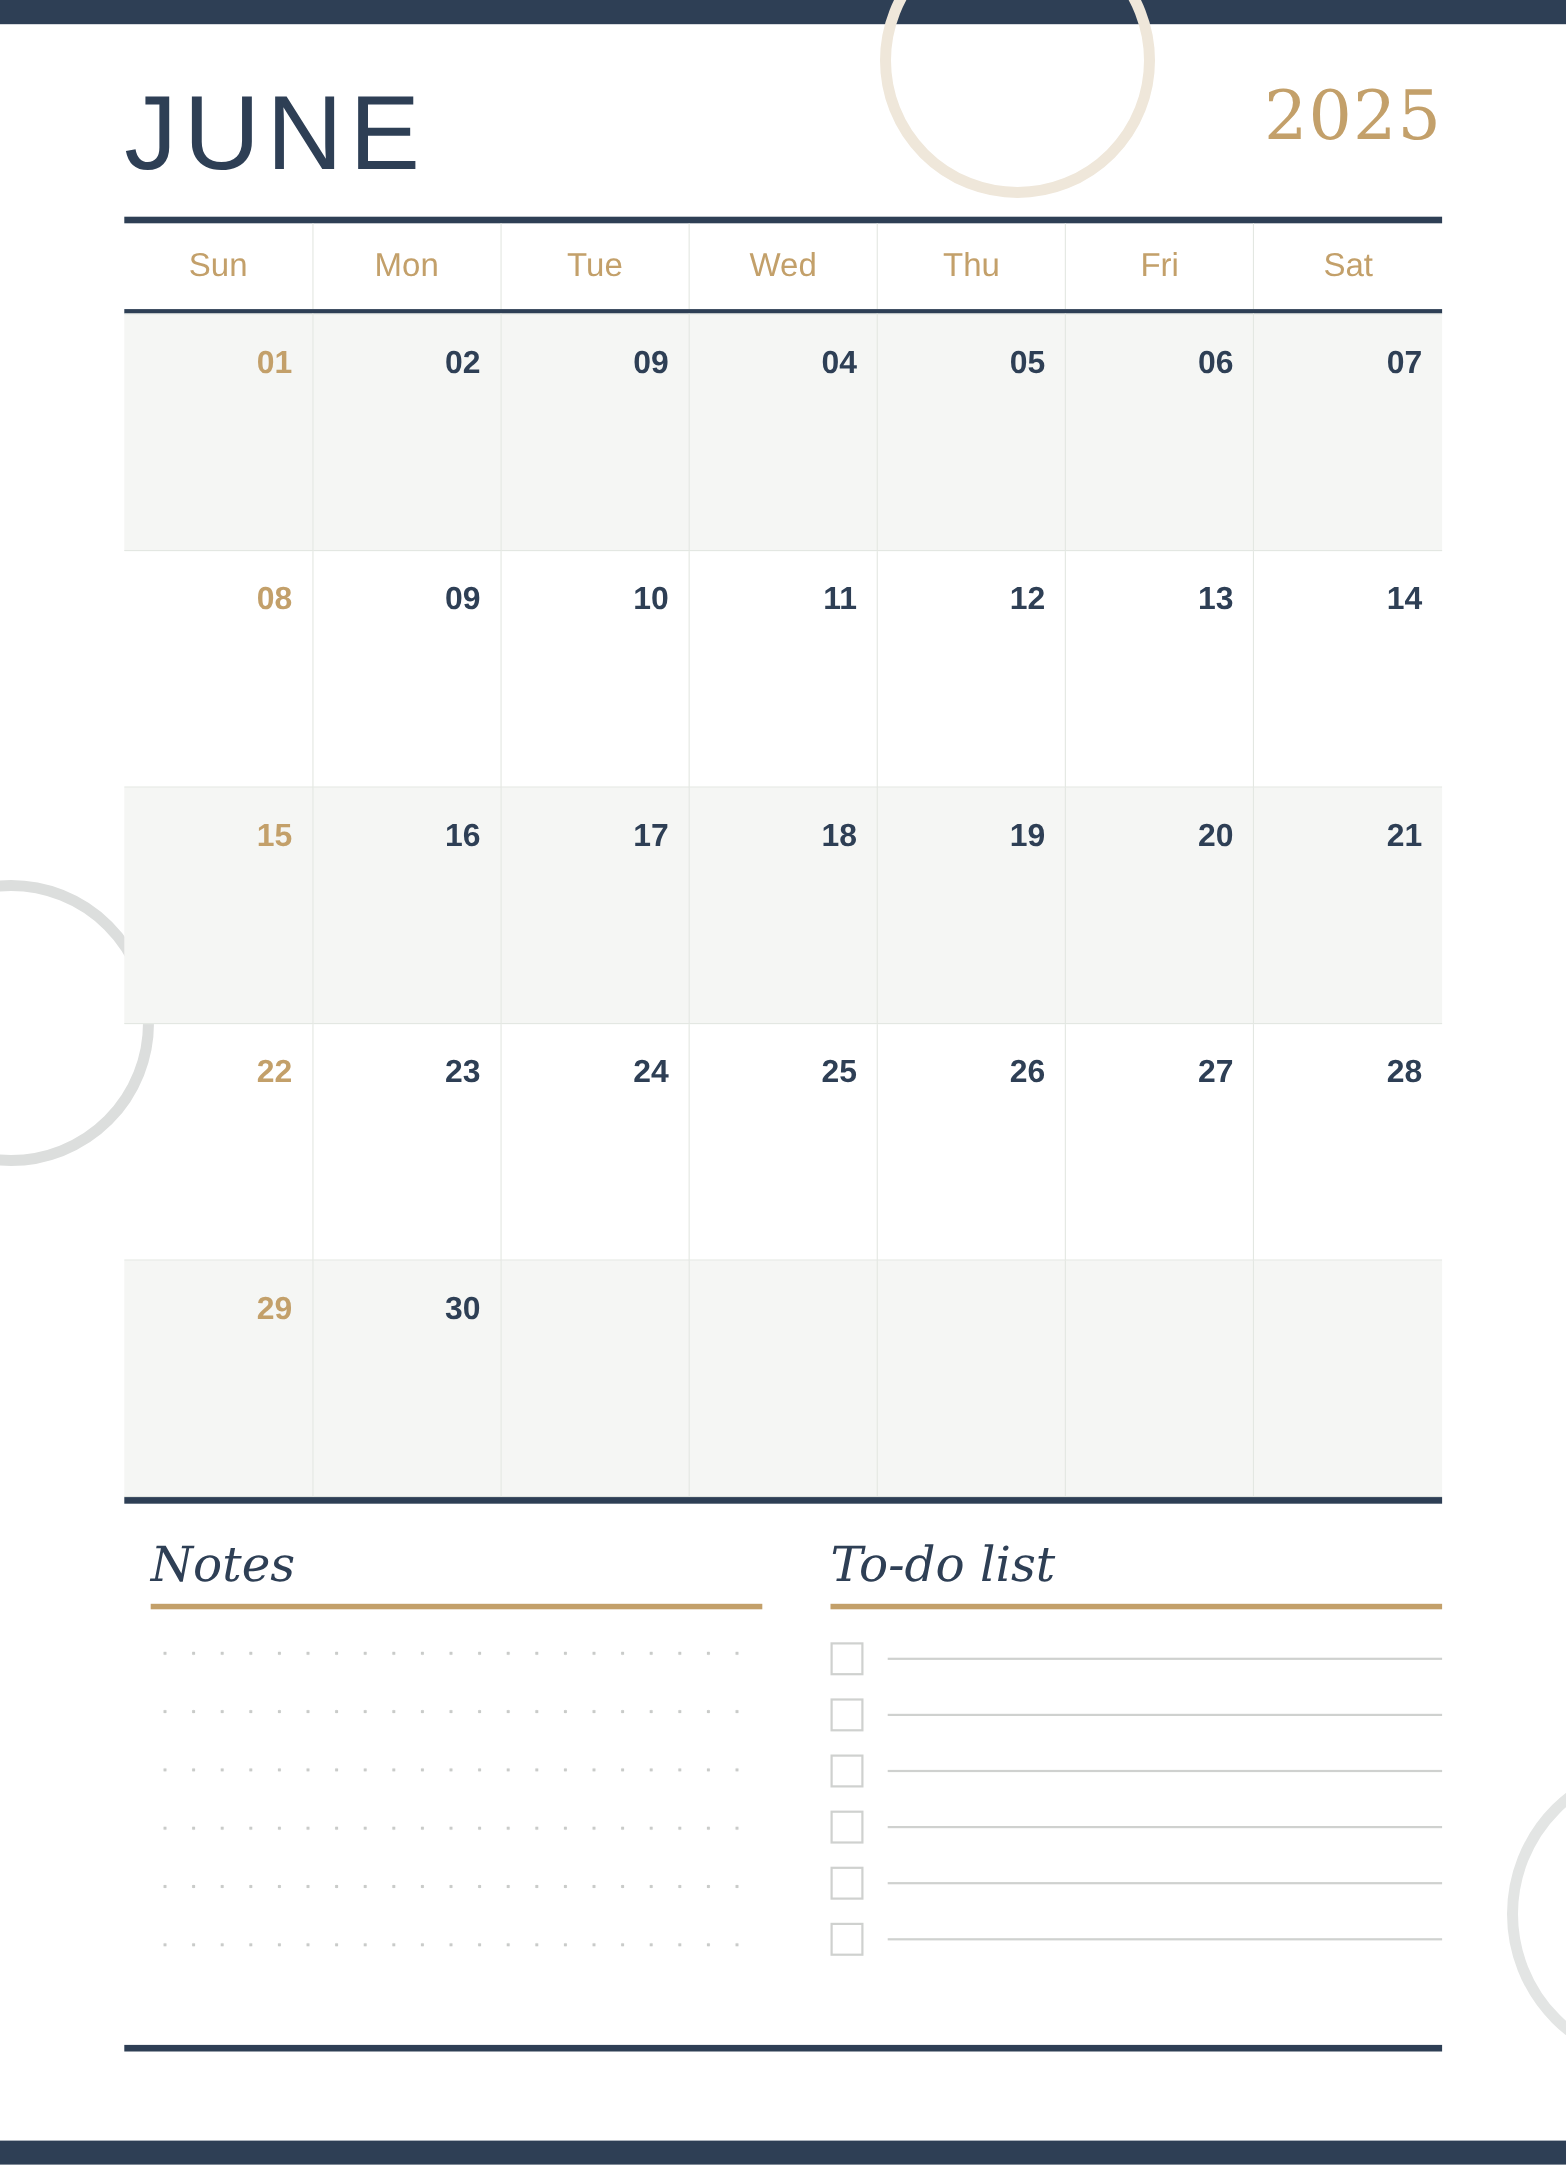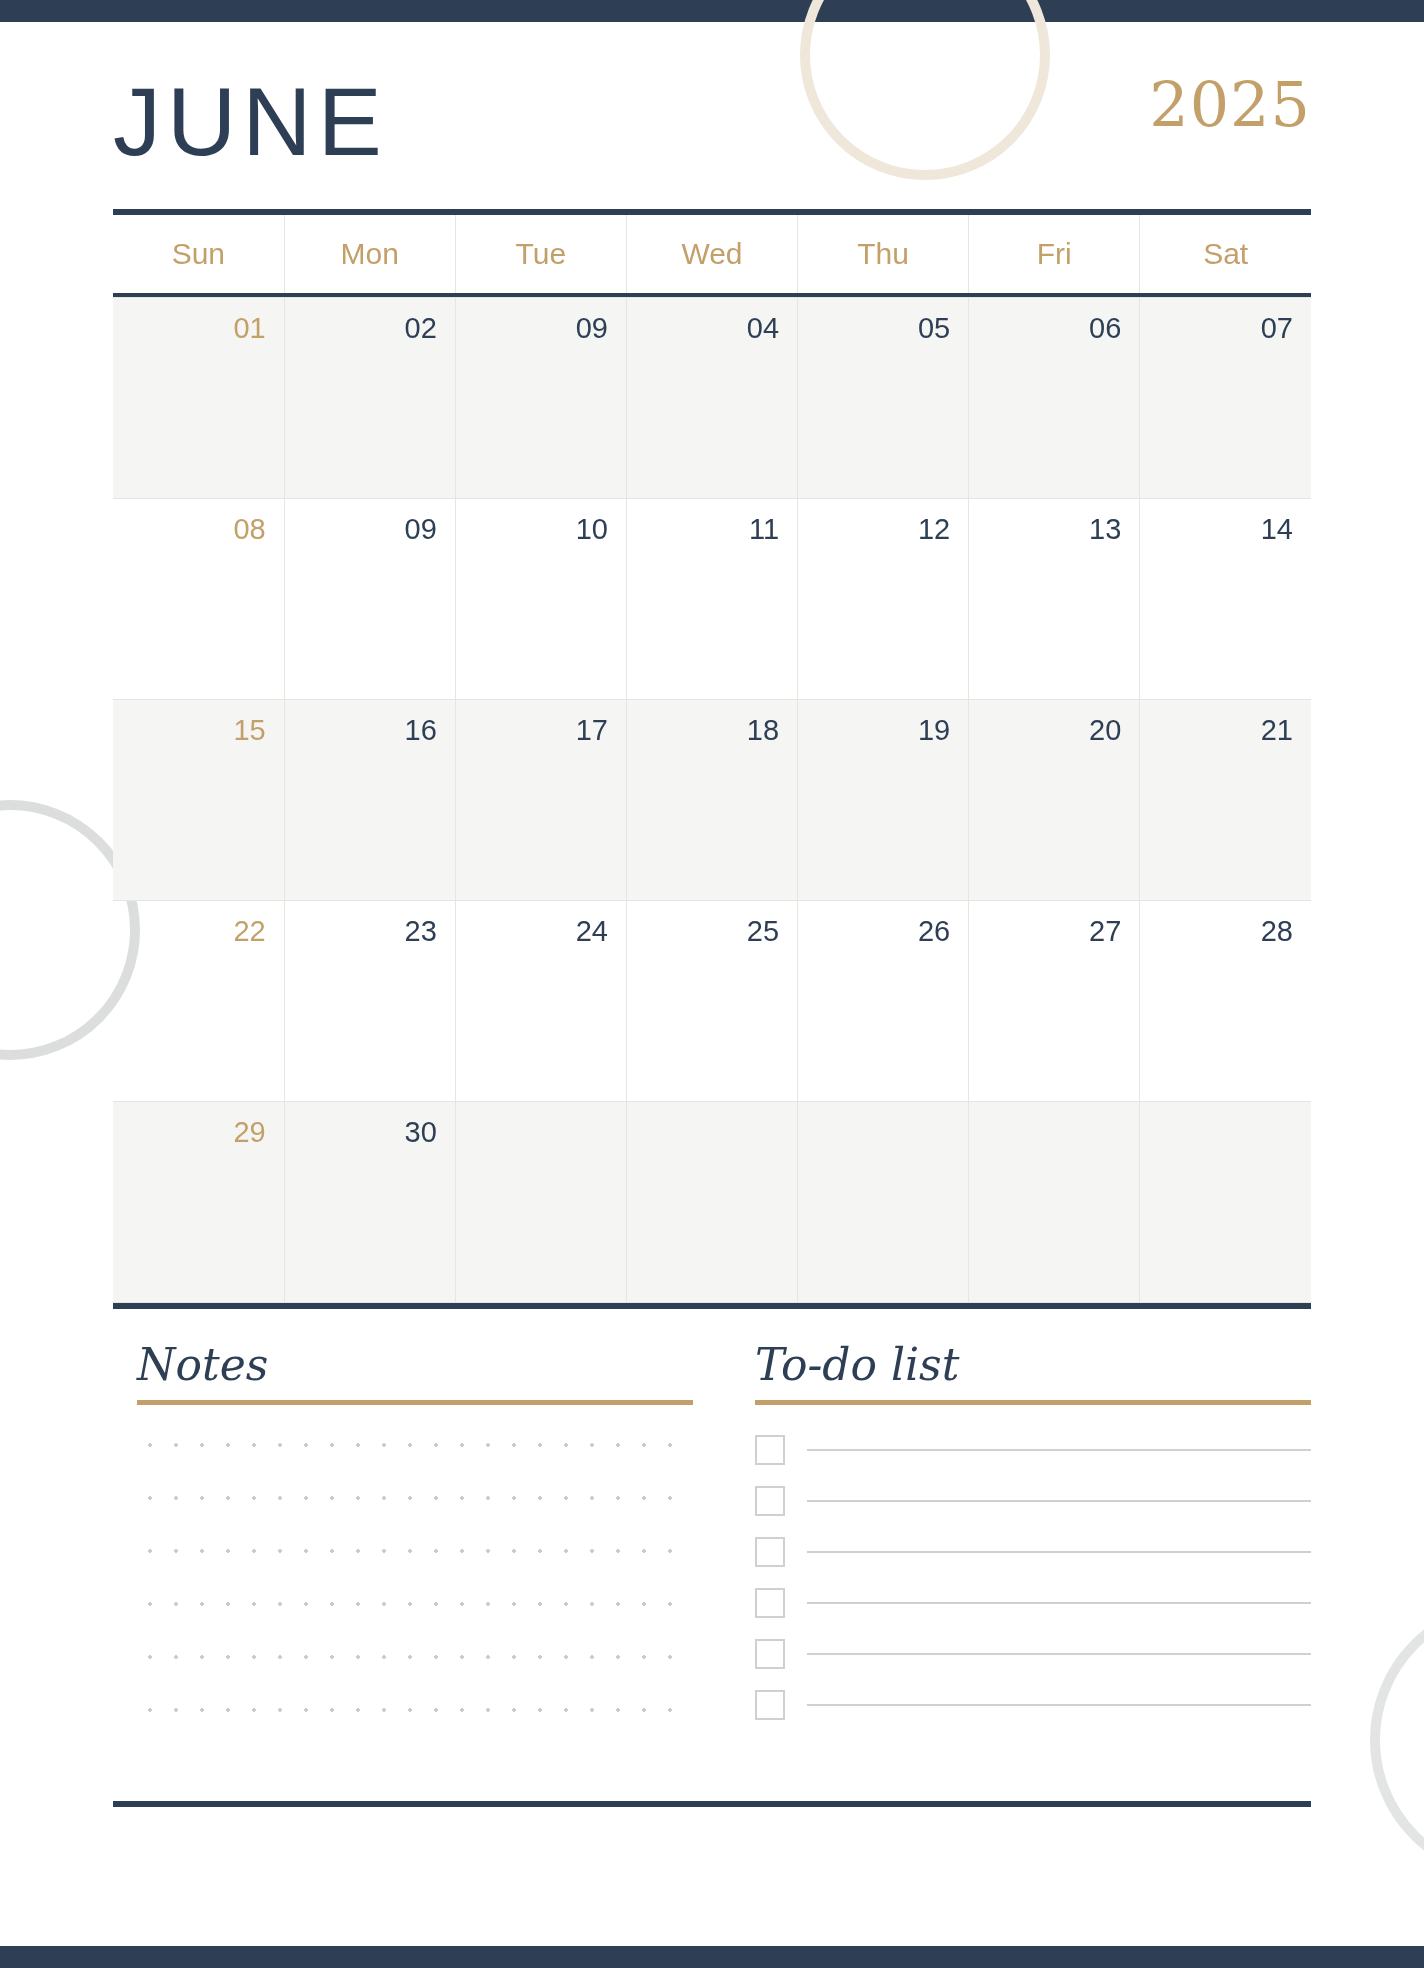--- a/index.html
+++ b/index.html
@@ -93,21 +93,20 @@
     font-family: "DejaVu Serif", serif;
     font-size: 62px;
     font-weight: 400;
     color: #c3a06a;
     line-height: 1;
     letter-spacing: 1px;
   }
 
   
   .cal {
-    margin-top: 12px;
   }
   .rule-thick {
     height: 6px;
     background: #2e3f55;
     width: 100%;
   }
   .rule-thin {
     height: 4px;
     background: #2e3f55;
     width: 100%;
@@ -127,23 +126,23 @@
     border-left: 1px solid #e3e7e2;
     border-right: 1px solid #e3e7e2;
   }
   table.grid th:first-child { border-left: none; }
   table.grid th:last-child { border-right: none; }
 
   table.grid td {
     height: 186px;
     vertical-align: top;
     text-align: right;
-    padding: 14px 18px 0 0;
+    padding: 28px 18px 0 0;
     font-size: 29px;
-    font-weight: 400;
+    font-weight: 700;
     color: #2e3f55;
     border: 1px solid #e3e7e2;
   }
   table.grid tr.shade td { background: #f5f6f4; }
   table.grid td.sun { color: #c3a06a; }
   table.grid td.empty { color: transparent; }
 
   
   table.grid tr td:first-child { border-left: none; }
   table.grid tr td:last-child { border-right: none; }

